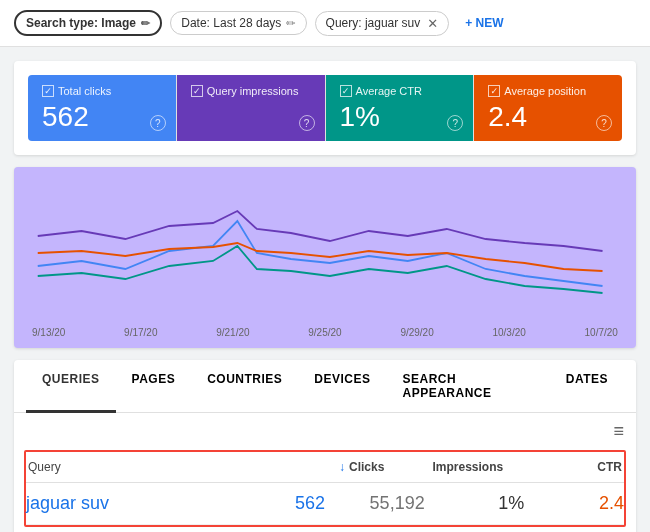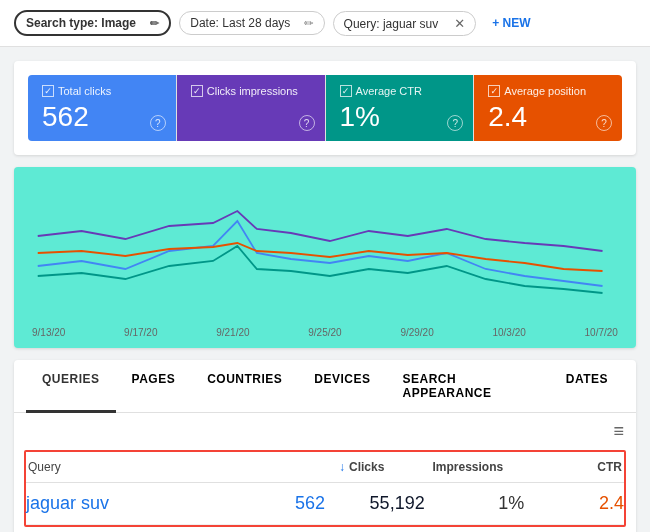--- a/index.html
+++ b/index.html
@@ -16,22 +16,22 @@
     .filter-bar {
       background: #fff;
       padding: 10px 14px;
       display: flex;
       align-items: center;
       gap: 8px;
       border-bottom: 1px solid #e0e0e0;
     }
     .filter-chip {
       display: flex;
-      align-items: flex-end;
-      gap: 14px;
+      align-items: center;
+      gap: 5px;
       padding: 4px 10px;
       border-radius: 16px;
       font-size: 12px;
       cursor: pointer;
       background: #fff;
     }
     .filter-chip.active {
       border: 2px solid #333;
       font-weight: bold;
     }
@@ -124,21 +124,21 @@
       border: 1.5px solid rgba(255,255,255,0.6);
       display: flex;
       align-items: center;
       justify-content: center;
       font-size: 10px;
       color: rgba(255,255,255,0.8);
     }
 
     
     .chart-card {
-      background: #5eead4;
+      background: #c4b5fd;
       border-radius: 4px;
       box-shadow: 0 1px 3px rgba(0,0,0,0.12);
       padding: 14px 14px 10px;
     }
     .chart-area {
       height: 140px;
       position: relative;
       margin-bottom: 6px;
     }
     .chart-area svg {
@@ -233,21 +233,21 @@
     }
     .table-row .col-clicks-val {
       flex: 1;
       text-align: right;
       color: #1a73e8;
       font-weight: 500;
     }
     .table-row .col-impressions-val {
       flex: 1;
       text-align: right;
-      color: #0f172a;
+      color: #737373;
       font-weight: 500;
     }
     .table-row .col-ctr-val {
       flex: 1;
       text-align: right;
       color: #333;
     }
     .table-row .col-position-val {
       flex: 1;
       text-align: right;
@@ -320,21 +320,21 @@
           <span class="checkbox">✓</span>
           <span>Total clicks</span>
         </div>
         <div class="metric-value">562</div>
         <div class="metric-help">?</div>
       </div>
 
       <div class="metric-item purple">
         <div class="metric-label">
           <span class="checkbox">✓</span>
-          <span>Clicks impressions</span>
+          <span>Query impressions</span>
         </div>
         <div class="metric-help">?</div>
       </div>
 
       <div class="metric-item teal">
         <div class="metric-label">
           <span class="checkbox">✓</span>
           <span>Average CTR</span>
         </div>
         <div class="metric-value">1%</div>

